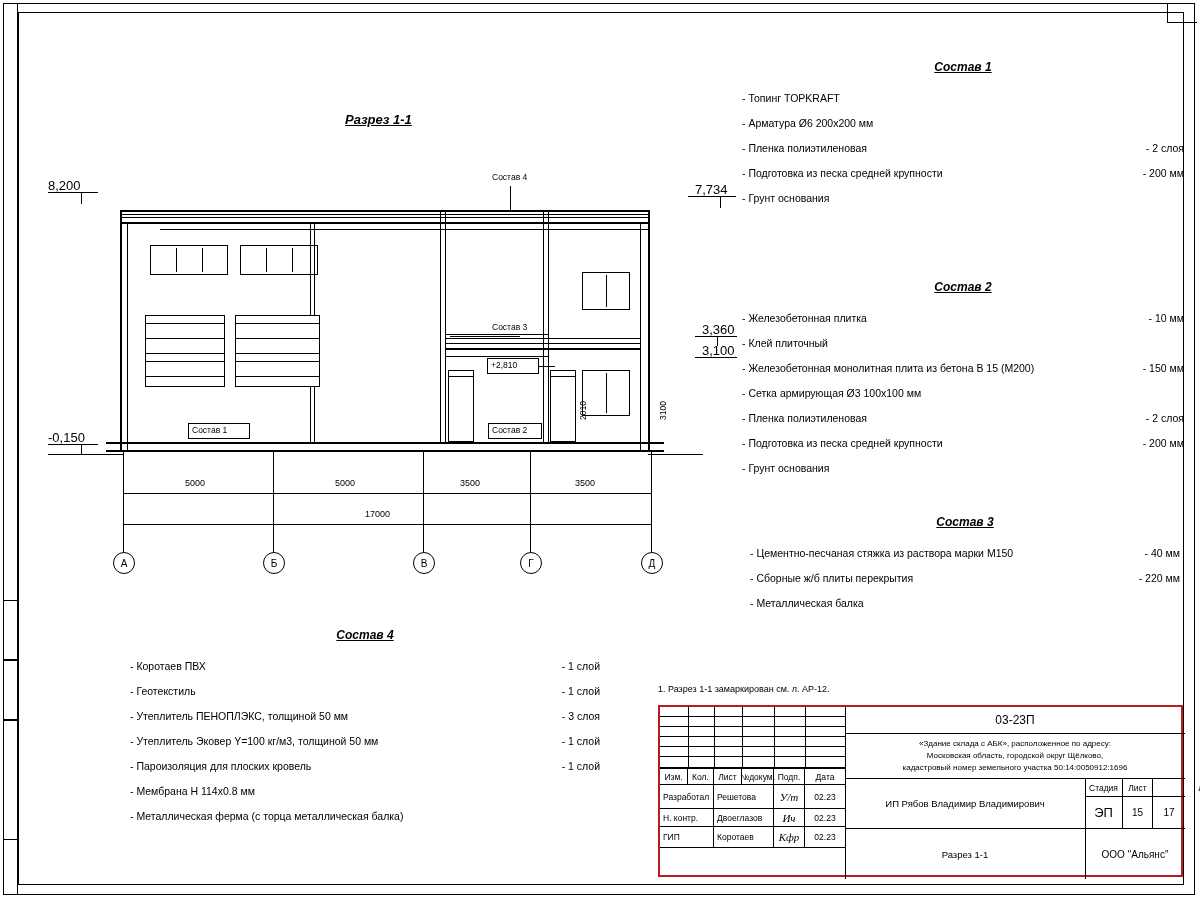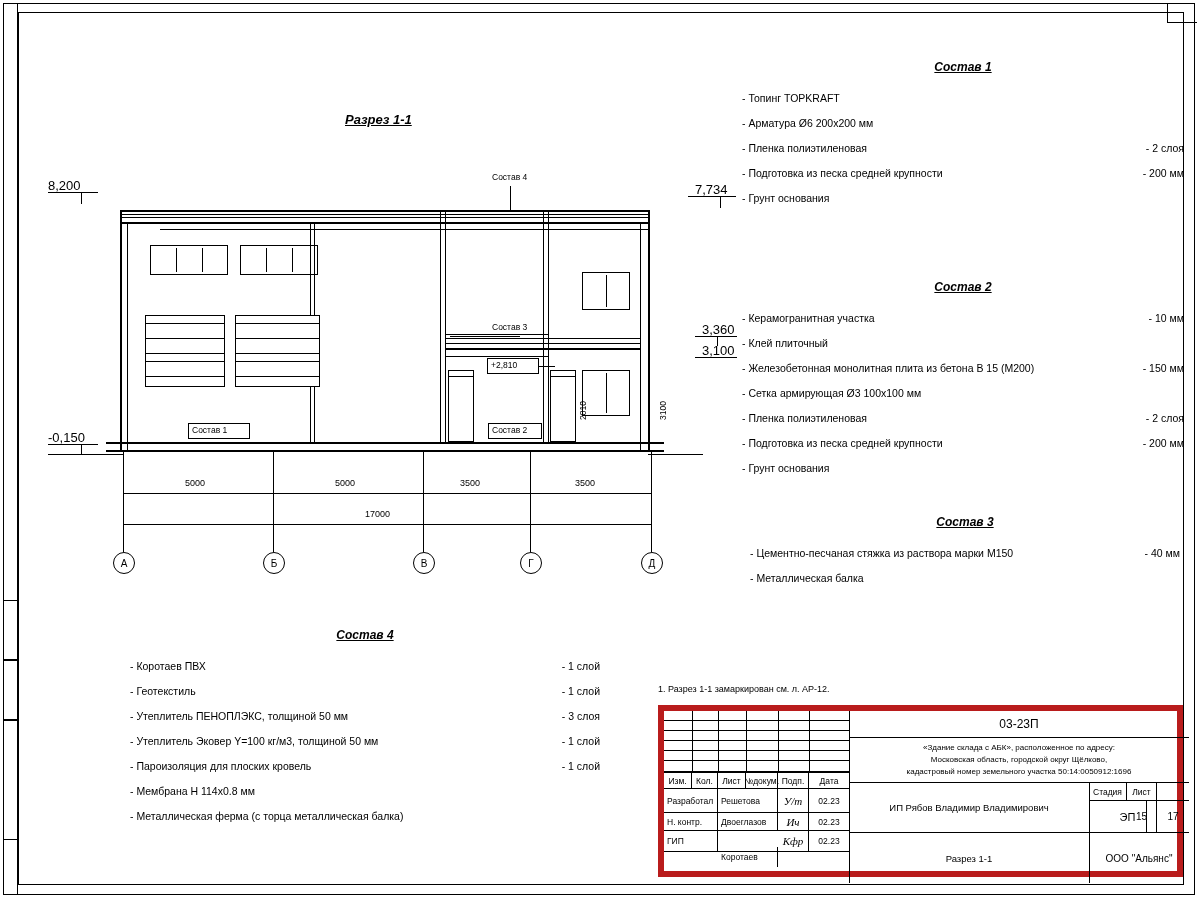--- a/index.html
+++ b/index.html
@@ -39,21 +39,21 @@
   .tagplain{position:absolute;font-size:8.5px;background:#fff;padding:0 2px;white-space:nowrap;}
   .vtxt{position:absolute;font-size:8.5px;transform:rotate(-90deg);transform-origin:left top;white-space:nowrap;}
 
   
   .spec{position:absolute;}
   .spec h4{margin:0;font-size:12px;font-style:italic;font-weight:bold;text-decoration:underline;text-align:center;}
   .row{position:relative;font-size:10.5px;height:25px;line-height:25px;white-space:nowrap;}
   .row .v{position:absolute;right:0;top:0;}
 
   
-  .tb{position:absolute;left:658px;top:705px;width:525px;height:172px;border:6px solid #b91c1c;box-sizing:border-box;font-size:8.5px;}
+  .tb{position:absolute;left:658px;top:705px;width:525px;height:172px;border:2px solid #b91c1c;box-sizing:border-box;font-size:8.5px;}
   .tb div{position:absolute;box-sizing:border-box;}
   .bl{border-left:1px solid #000;}
   .bt{border-top:1px solid #000;}
   .br{border-right:1px solid #000;}
   .bb{border-bottom:1px solid #000;}
   .cc{display:flex;align-items:center;justify-content:center;text-align:center;}
   .cl{display:flex;align-items:center;padding-left:3px;}
   .note{position:absolute;left:658px;top:684px;font-size:9px;}
   .sig{font-family:"Liberation Serif",serif;font-style:italic;font-size:11px;}
 </style>
@@ -206,21 +206,21 @@
     </div>
     <div class="row">
       <span>- Грунт основания</span>
       <span class="v"></span>
     </div>
   </div>
 
   <div class="spec" style="left:742px;top:280px;width:442px;">
     <h4>Состав 2</h4>
     <div class="row" style="margin-top:12px;">
-      <span>- Керамогранитная участка</span>
+      <span>- Железобетонная плитка</span>
       <span class="v">- 10 мм</span>
     </div>
     <div class="row">
       <span>- Клей плиточный</span>
       <span class="v"></span>
     </div>
     <div class="row">
       <span>- Железобетонная  монолитная плита из бетона В 15 (М200)</span>
       <span class="v">- 150 мм</span>
     </div>
@@ -240,20 +240,24 @@
       <span>- Грунт основания</span>
       <span class="v"></span>
     </div>
   </div>
 
   <div class="spec" style="left:750px;top:515px;width:430px;">
     <h4>Состав 3</h4>
     <div class="row" style="margin-top:12px;">
       <span>- Цементно-песчаная стяжка  из раствора марки М150</span>
       <span class="v">- 40 мм</span>
+    </div>
+    <div class="row">
+      <span>- Сборные ж/б плиты перекрытия</span>
+      <span class="v">- 220 мм</span>
     </div>
     <div class="row">
       <span>- Металлическая  балка</span>
       <span class="v"></span>
     </div>
   </div>
 
   <div class="spec" style="left:130px;top:628px;width:470px;">
     <h4>Состав 4</h4>
     <div class="row" style="margin-top:12px;">
@@ -331,40 +335,40 @@
 
     <div class="bb" style="left:0;top:102px;width:185px;height:18px;">
       <div class="cl br" style="left:0;top:0;width:54px;height:17px;">Н. контр.</div>
       <div class="cl br" style="left:54px;top:0;width:60px;height:17px;">Двоеглазов</div>
       <div class="cc br sig" style="left:114px;top:0;width:31px;height:17px;">Ич</div>
       <div class="cc" style="left:145px;top:0;width:40px;height:17px;">02.23</div>
     </div>
 
     <div style="left:0;top:120px;width:185px;height:20px;">
       <div class="cl br" style="left:0;top:0;width:54px;height:20px;">ГИП</div>
-      <div class="cl br" style="left:54px;top:16px;width:60px;height:20px;">Коротаев</div>
+      <div class="cl br" style="left:54px;top:0;width:60px;height:20px;">Коротаев</div>
       <div class="cc br sig" style="left:114px;top:0;width:31px;height:20px;">Кфр</div>
       <div class="cc" style="left:145px;top:0;width:40px;height:20px;">02.23</div>
     </div>
 
     <div class="bt" style="left:0;top:140px;width:185px;height:32px;"></div>
 
     <div class="bt cc" style="left:185px;top:71px;width:240px;height:50px;font-size:9.5px;">ИП Рябов Владимир Владимирович</div>
 
     <div class="bt cc" style="left:185px;top:121px;width:240px;height:51px;font-size:9.5px;">Разрез 1-1</div>
 
     <div class="bl" style="left:425px;top:71px;width:1px;height:101px;"></div>
 
     <div class="bt" style="left:425px;top:71px;width:100px;height:18px;">
       <div class="cc br" style="left:0;top:0;width:38px;height:17px;">Стадия</div>
       <div class="cc br" style="left:38px;top:0;width:30px;height:17px;">Лист</div>
       <div class="cc" style="left:68px;top:0;width:32px;height:17px;margin-left:43px;">Листов</div>
     </div>
     <div class="bt" style="left:425px;top:89px;width:100px;height:32px;">
-      <div class="cc br" style="left:0;top:0;width:38px;height:31px;font-size:11px;margin-left:20px;">ЭП</div>
+      <div class="cc br" style="left:0;top:0;width:38px;height:31px;font-size:13px;">ЭП</div>
       <div class="cc br" style="left:38px;top:0;width:30px;height:31px;font-size:10px;">15</div>
       <div class="cc" style="left:68px;top:0;width:32px;height:31px;font-size:10px;">17</div>
     </div>
 
     <div class="bt cc" style="left:425px;top:121px;width:100px;height:51px;font-size:10px;">ООО "Альянс"</div>
   </div>
 
 </div>
 
 </body></html>

